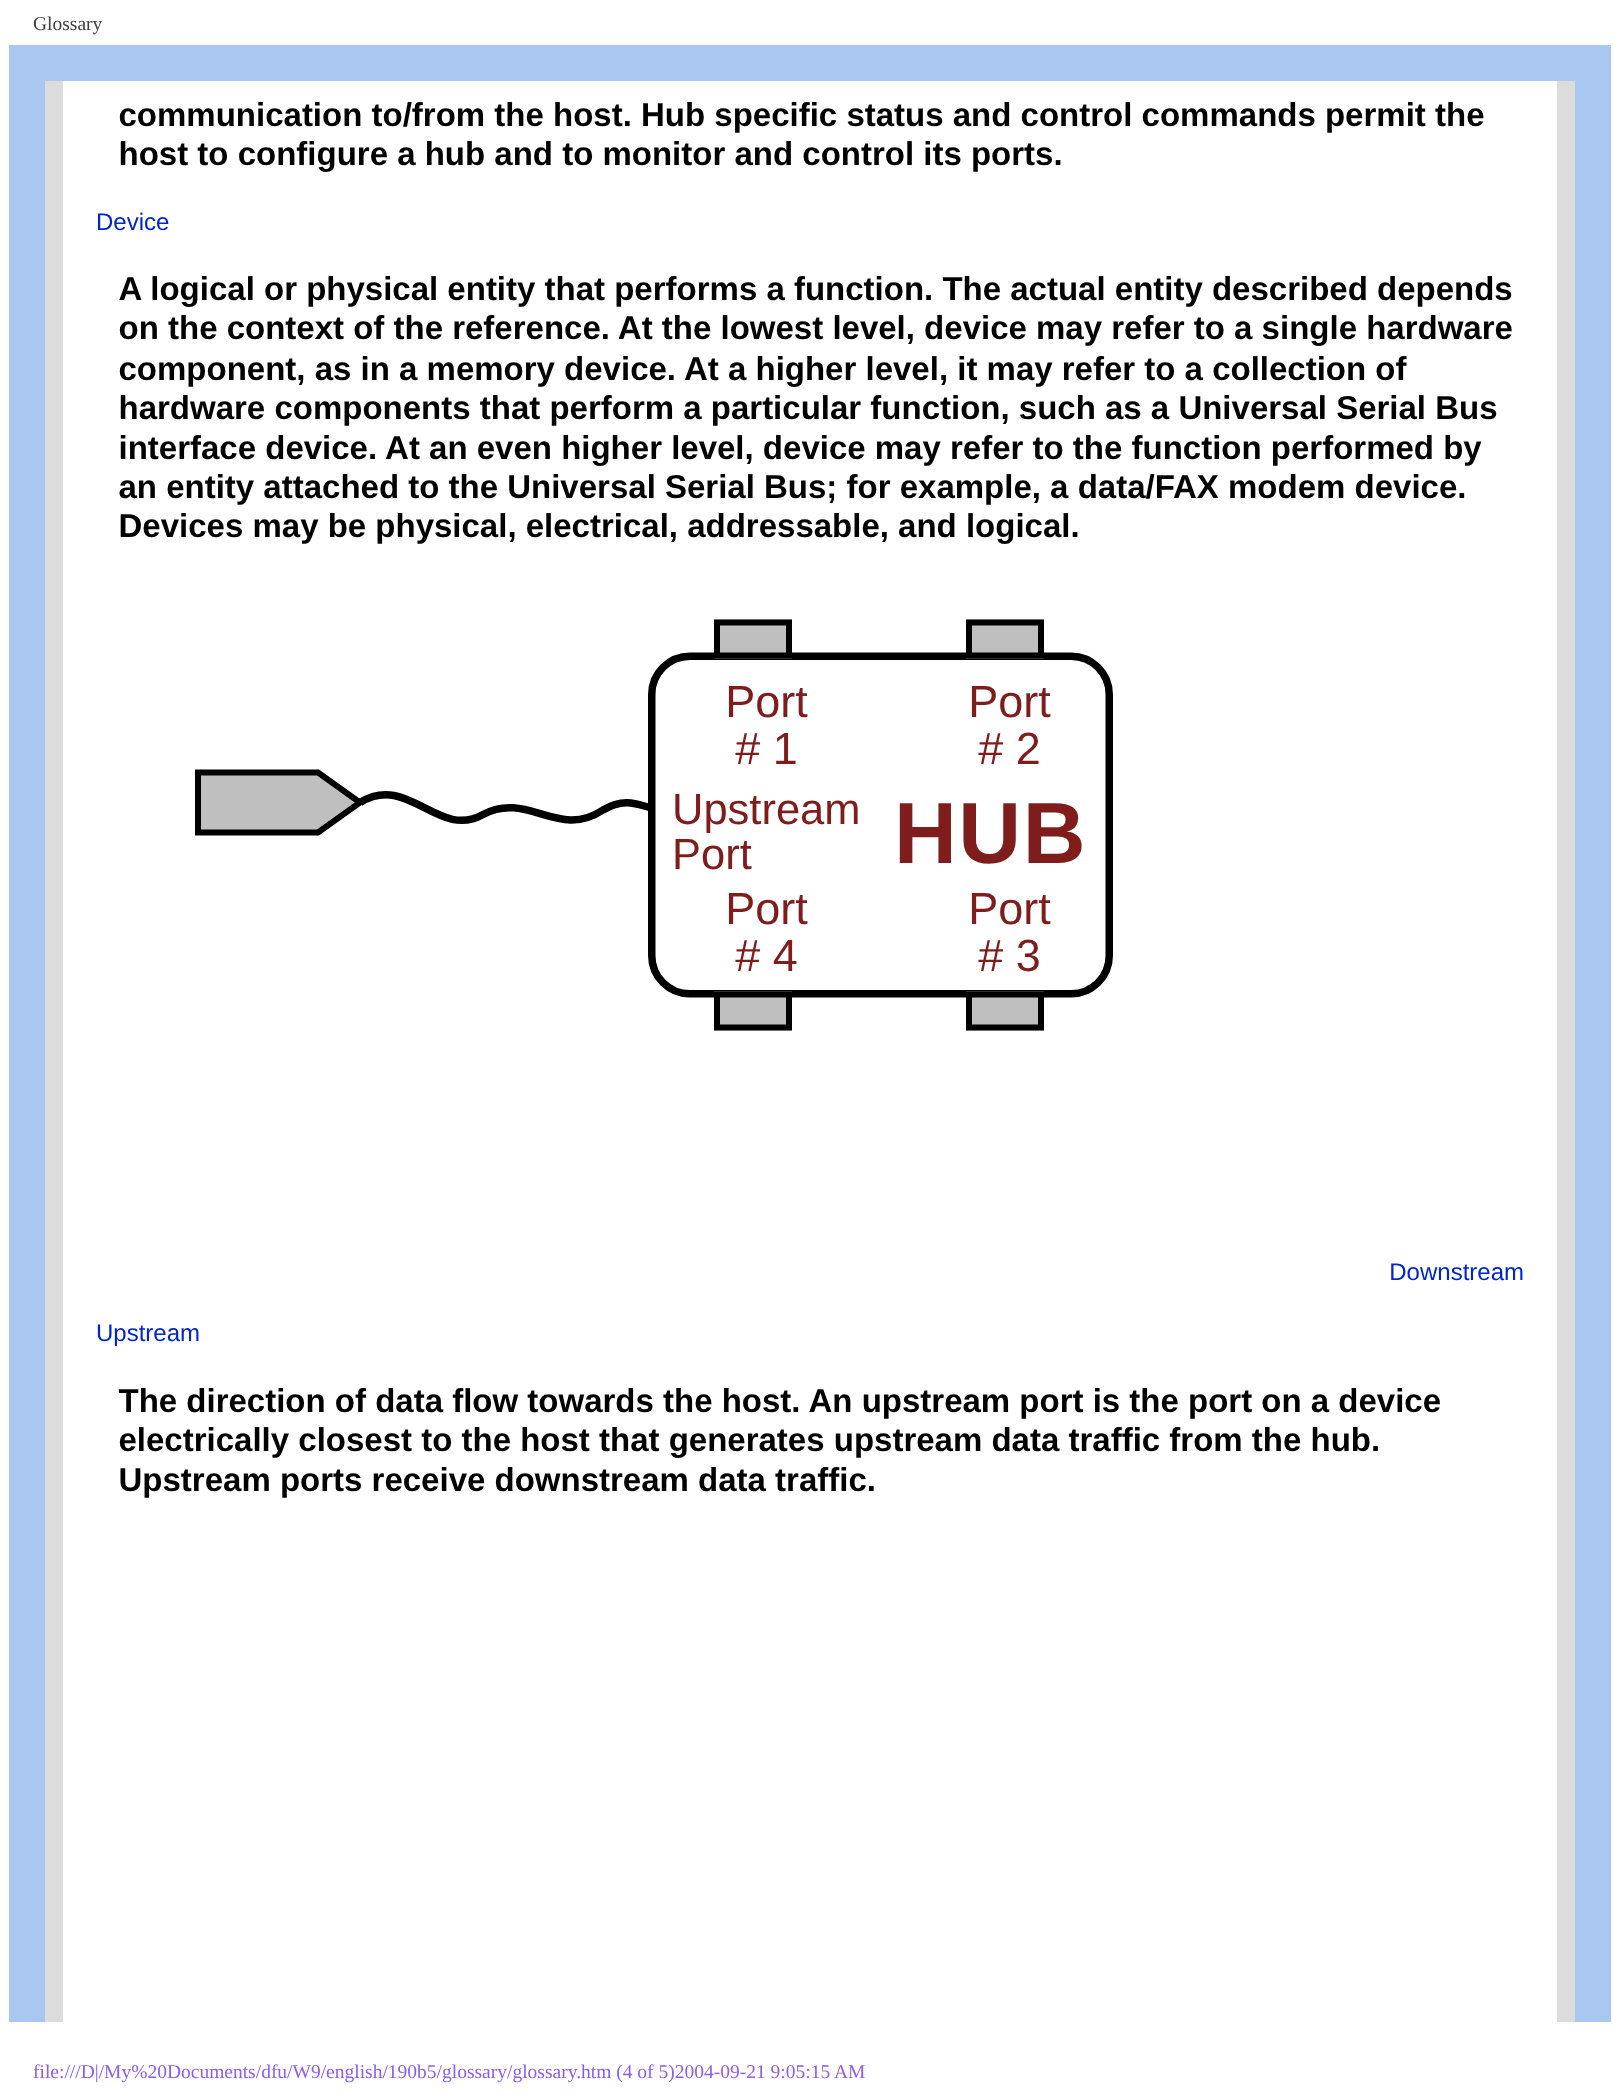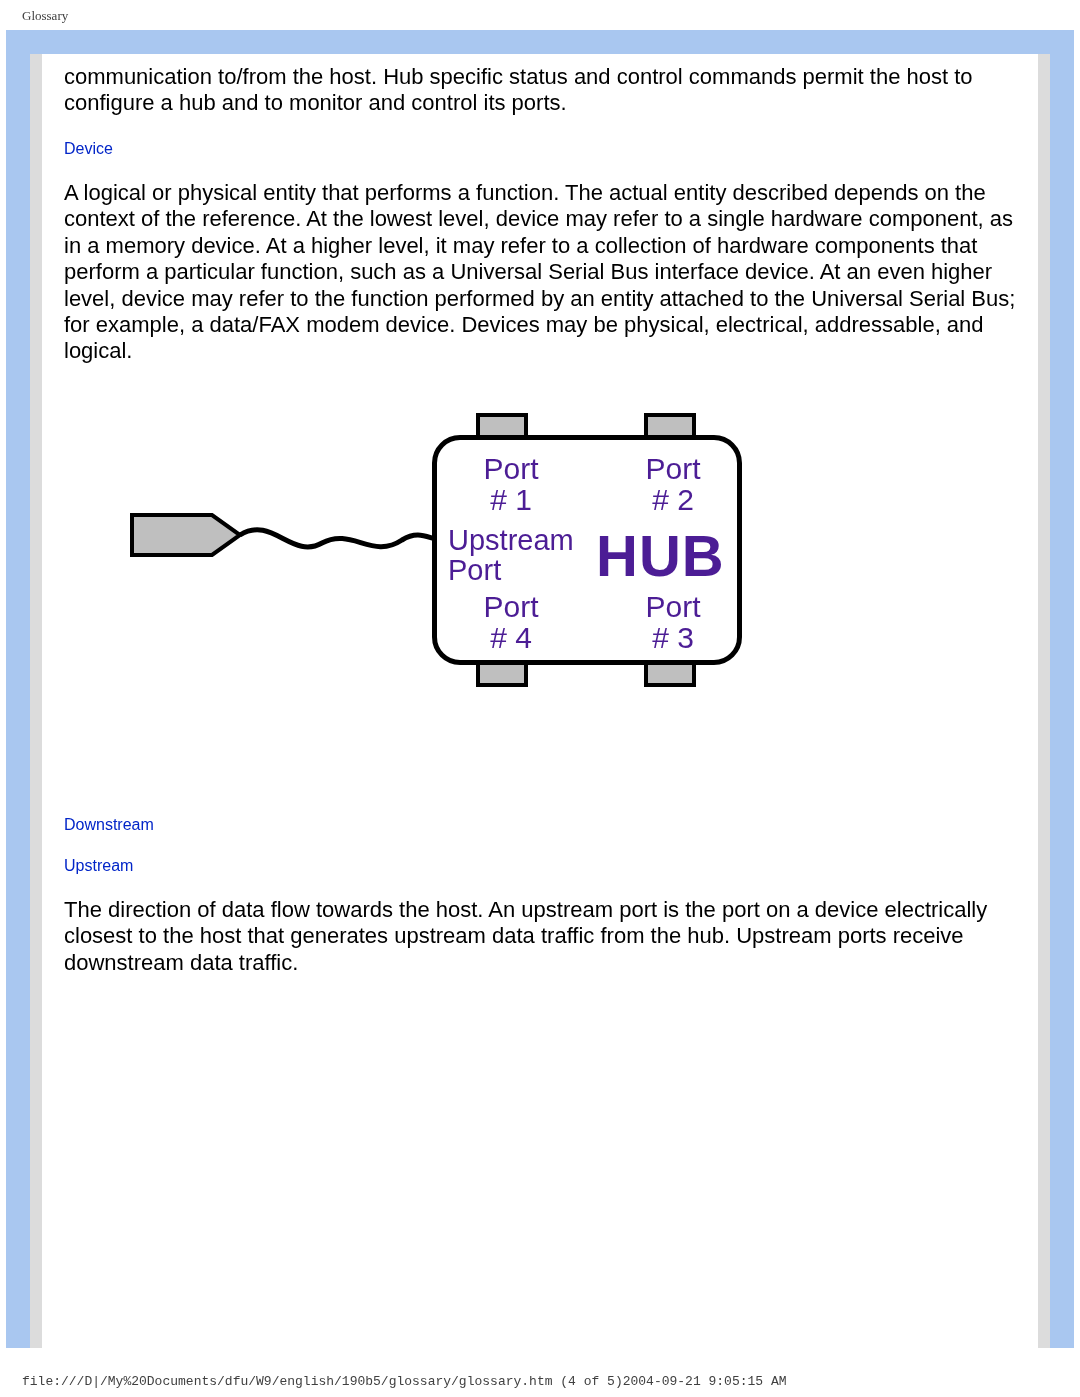--- a/index.html
+++ b/index.html
@@ -39,21 +39,22 @@
   }
   .gray-left { left: 0; }
   .gray-right { right: 0; }
   .content {
     padding: 10px 34px 0 34px;
     font-size: 22px;
     line-height: 1.2;
     color: #000;
   }
   .para {
-    margin: 0 0 22px 0;
+    margin: 0 0 22px 15px;
+    font-weight: bold;
   }
   .term {
     color: #0225c8;
     font-size: 16px;
     margin: 18px 0 22px 0;
   }
   .figure {
     margin: 30px 0 40px 8px;
     position: relative;
     width: 700px;
@@ -77,21 +78,21 @@
     background: #bfbfbf;
     border: 4px solid #000;
   }
   .pt1 { left: 404px; top: 18px; }
   .pt2 { left: 572px; top: 18px; }
   .pb1 { left: 404px; top: 266px; }
   .pb2 { left: 572px; top: 266px; }
   .hub-text {
     position: absolute;
     font-size: 30px;
-    color: #4c1d95;
+    color: #7f1d1d;
     text-align: center;
   }
   .lbl-port1 { left: 394px; top: 58px; width: 90px; line-height:1.05; }
   .lbl-port2 { left: 556px; top: 58px; width: 90px; line-height:1.05; }
   .lbl-port4 { left: 394px; top: 196px; width: 90px; line-height:1.05;}
   .lbl-port3 { left: 556px; top: 196px; width: 90px; line-height:1.05;}
   .lbl-upstream {
     left: 376px; top: 130px; width: 150px; text-align: left; font-size: 29px; line-height:1.05;
   }
   .lbl-hub {
@@ -103,22 +104,22 @@
     left: 0;
     top: 110px;
     width: 370px;
     height: 60px;
   }
   .footer {
     position: absolute;
     bottom: 8px;
     left: 22px;
     font-size: 13px;
-    font-family: Liberation Mono, monospace;
-    color: #404040;
+    font-family: Liberation Serif, serif;
+    color: #8b5cf6;
   }
 </style>
 </head>
 <body>
 
 <div class="page">
 
   <div class="header-path">Glossary</div>
 
   <div class="blue-frame">
@@ -146,21 +147,21 @@
         <div class="port-conn pb2"></div>
 
         <div class="hub-text lbl-port1">Port<br># 1</div>
         <div class="hub-text lbl-port2">Port<br># 2</div>
         <div class="hub-text lbl-port4">Port<br># 4</div>
         <div class="hub-text lbl-port3">Port<br># 3</div>
         <div class="hub-text lbl-upstream">Upstream<br>Port</div>
         <div class="hub-text lbl-hub">HUB</div>
       </div>
 
-      <div class="term" style="margin-top:90px;">Downstream</div>
+      <div class="term" style="margin-top:114px;text-align:right;">Downstream</div>
 
 
       <div class="term">Upstream</div>
 
       <p class="para">The direction of data flow towards the host. An upstream port is the port on a device electrically closest to the host that generates upstream data traffic from the hub. Upstream ports receive downstream data traffic.</p>
 
     </div>
   </div>
 
   <div class="footer">file:///D|/My%20Documents/dfu/W9/english/190b5/glossary/glossary.htm (4 of 5)2004-09-21 9:05:15 AM</div>

